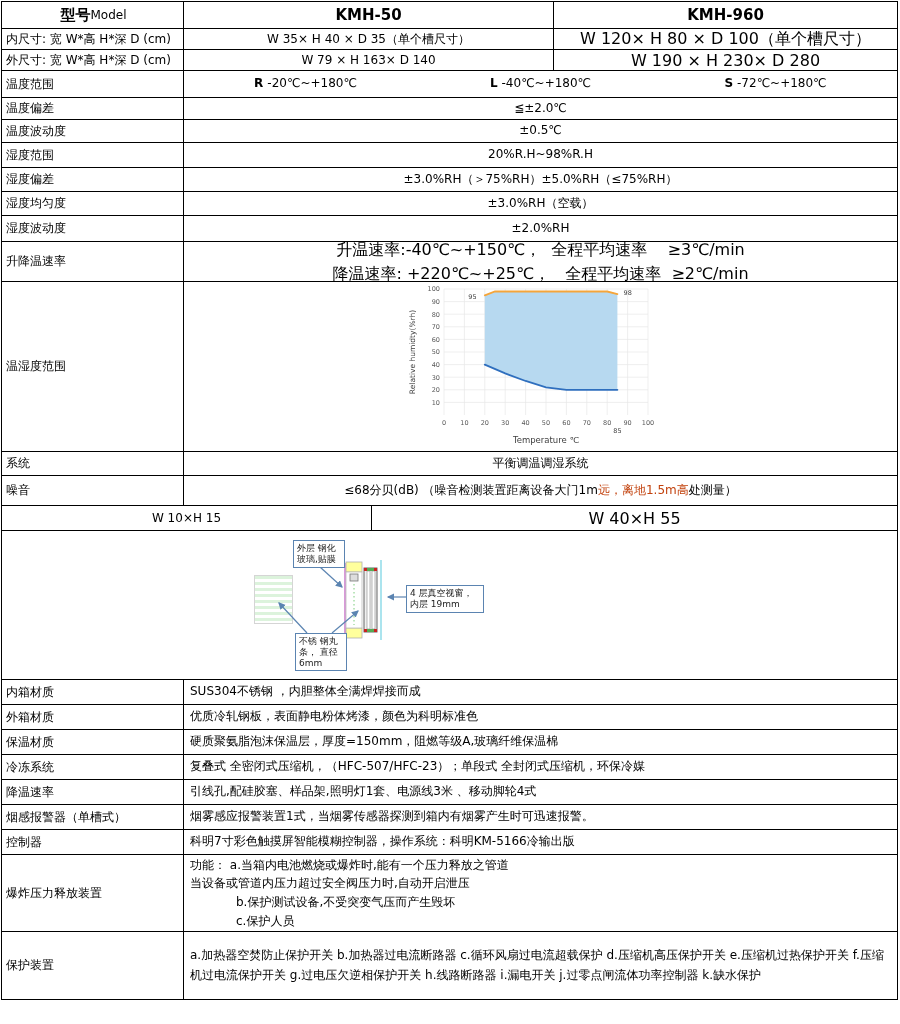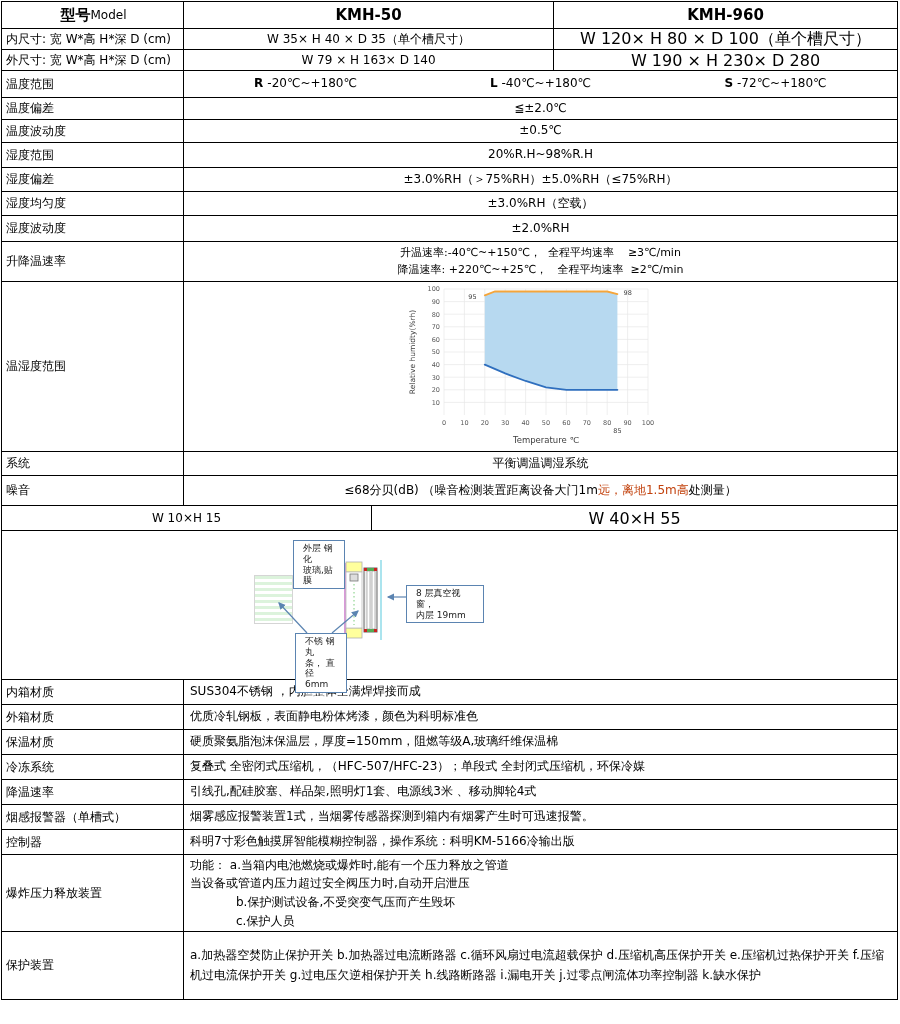--- a/index.html
+++ b/index.html
@@ -17,27 +17,27 @@
   .cellA { width:370px; min-width:370px; border-right:1px solid #000;
     display:flex; align-items:center; justify-content:center; font-size:12px; }
   .cellB { flex:1; display:flex; align-items:center; justify-content:center; font-size:16px; }
   .model-cn { font-size:15px; font-weight:bold; }
   .model-en { font-size:12px; }
   .model-col { font-size:15px; font-weight:bold; }
   .ranges { display:flex; width:100%; }
   .ranges > div { flex:1; text-align:center; font-size:12px; }
   .ranges b { margin-right:4px; }
   .ramp-wrap { display:flex; flex-direction:column; align-items:center; width:100%; }
-  .ramp-wrap > div { text-align:left; font-size:11px; line-height:1.5; white-space:pre; }
+  .ramp-wrap > div { text-align:left; font-size:16px; line-height:1.5; white-space:pre; }
   .cyan { color:#c2410c; }
   .chart-cell { flex:1; display:flex; align-items:center; justify-content:center; }
   .window-label { font-size:12px; }
   .diagram-area { flex:1; position:relative; height:148px; }
   .callout { position:absolute; border:1px solid #5b84b1; background:#fff;
-    font-size:9px; line-height:1.2; padding:2px 9px; color:#222; text-align:left; }
+    font-size:9px; line-height:1.2; padding:2px 3px; color:#222; text-align:left; }
   .glass-pane { position:absolute; left:252px; top:44px; width:39px; height:49px;
     border:1px solid #d5d5d5;
     background:repeating-linear-gradient(to bottom,#dcf3dc 0 3px,#ffffff 3px 6px); }
   .arrows-overlay { position:absolute; left:0; top:0; }
   .xsec { position:absolute; left:340px; top:28px; }
   .pr-lines { display:flex; flex-direction:column; justify-content:center;
     font-size:12px; line-height:1.55; padding:3px 6px; flex:1; text-align:left; }
   .pr-indent { margin-left:46px; }
   .wrap-text { display:block; font-size:12px; line-height:1.6; padding:4px 6px; }
 </style>
@@ -224,21 +224,21 @@
           <line x1="305" y1="102" x2="277" y2="72" stroke="#5b84b1" stroke-width="1.2" marker-end="url(#ah)"></line>
           <line x1="330" y1="102" x2="356" y2="80" stroke="#5b84b1" stroke-width="1.2" marker-end="url(#ah)"></line>
           <line x1="404" y1="66" x2="386" y2="66" stroke="#5b84b1" stroke-width="1.2" marker-end="url(#ah)"></line>
         </svg>
 
         <div class="callout" style="left:291px;top:9px;width:52px">
           <div>外层 钢化</div>
           <div>玻璃,贴膜</div>
         </div>
         <div class="callout" style="left:404px;top:54px;width:78px">
-          <div>8 层真空视窗，</div>
+          <div>4 层真空视窗，</div>
           <div>内层 19mm</div>
         </div>
         <div class="callout" style="left:293px;top:102px;width:52px">
           <div>不锈 钢丸</div>
           <div>条， 直径</div>
           <div>6mm</div>
         </div>
       </div>
     </div>
   </div>

